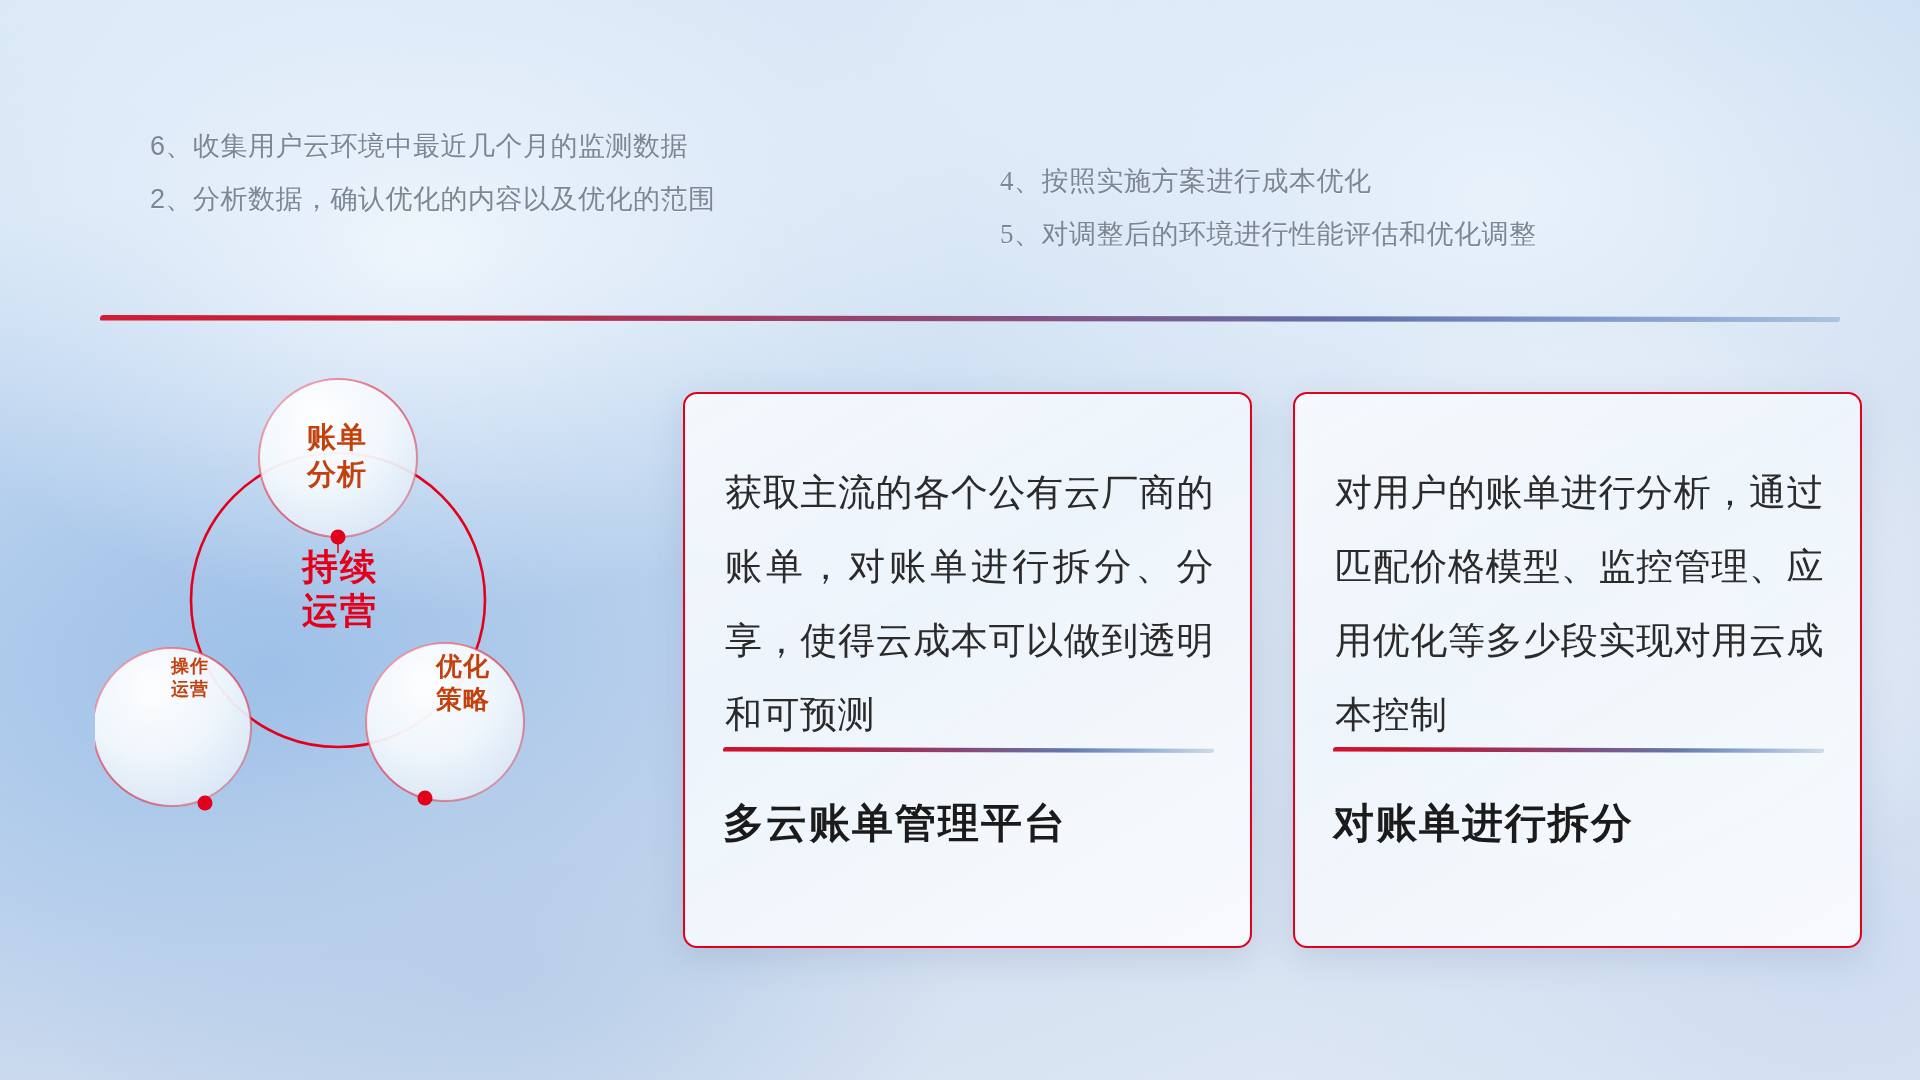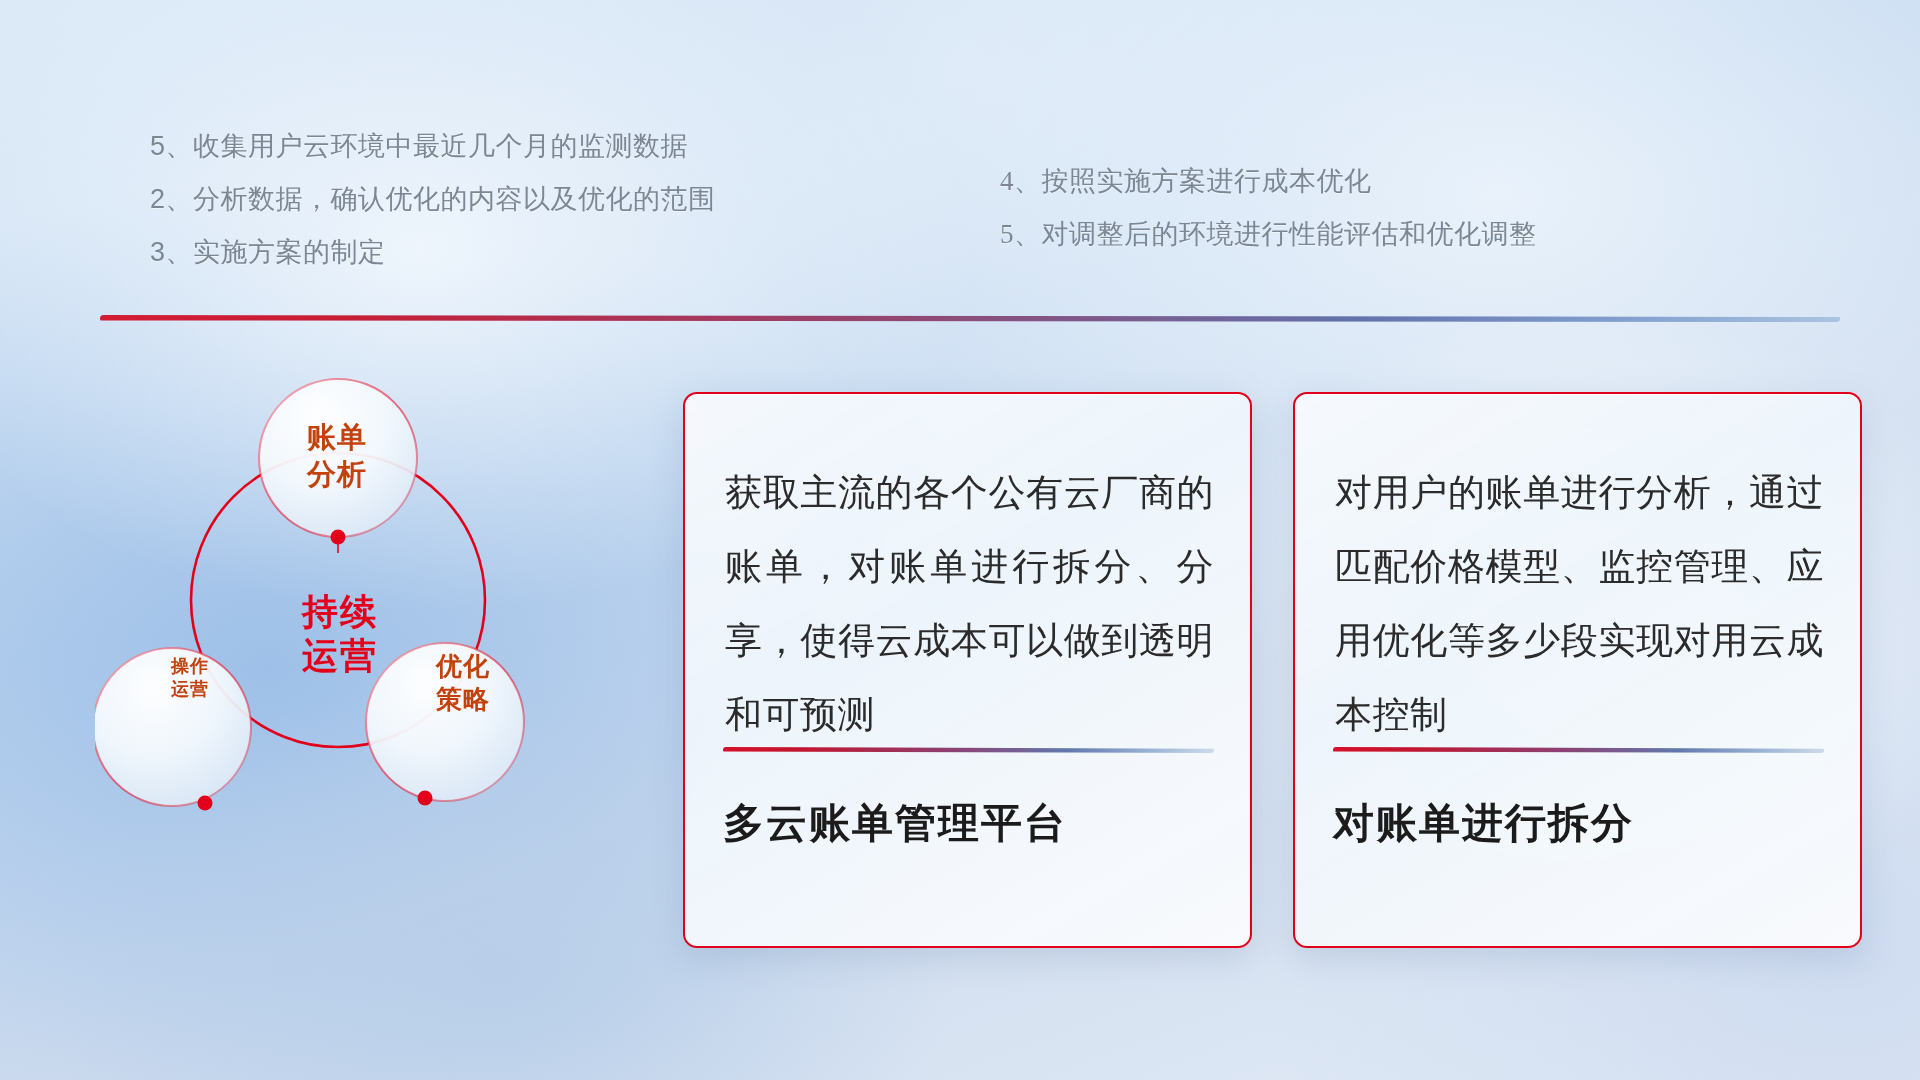--- a/index.html
+++ b/index.html
@@ -68,21 +68,21 @@
   .venn-label{
     position:absolute;text-align:center;font-weight:700;color:#c2410c;
     line-height:1.28;letter-spacing:1px;
     font-family:"Liberation Sans","DejaVu Sans",sans-serif;
   }
   .lbl-top{left:162px;top:64px;width:160px;font-size:29px;}
   .lbl-bl{left:15px;top:300px;width:160px;font-size:18px;}
   .lbl-br{left:288px;top:295px;width:160px;font-size:26px;}
   .lbl-center{
     left:160px;top:190px;width:170px;font-size:36px;color:#e2001a;
-    font-weight:800;line-height:1.22;letter-spacing:2px;margin-top:45px;
+    font-weight:800;line-height:1.22;letter-spacing:2px;
   }
 
   
   .card{
     position:absolute;top:392px;width:565px;height:552px;z-index:4;
     border:2px solid #e2001a;border-radius:14px;
     background:linear-gradient(150deg,rgba(247,250,253,.93) 0%,rgba(238,245,251,.96) 40%,rgba(249,251,253,.97) 100%);
     box-shadow:0 10px 34px rgba(90,120,160,.20), inset 0 1px 0 rgba(255,255,255,.85);
     backdrop-filter:blur(2px);
     overflow:hidden;
@@ -113,23 +113,22 @@
 <div class="bg">
   <div class="bg-base"></div>
   <div class="bg-glow-a"></div>
   <div class="bg-glow-b"></div>
   <div class="bg-glow-c"></div>
   <div class="bg-vig"></div>
 </div>
 
 <div class="lists">
   <div class="list-col left">
-    <div class="bullet">5、收集用户云环境中最近几个月的监测数据</div>
+    <div class="bullet">6、收集用户云环境中最近几个月的监测数据</div>
     <div class="bullet">2、分析数据，确认优化的内容以及优化的范围</div>
-    <div class="bullet">3、实施方案的制定</div>
   </div>
   <div class="list-col right">
     <div class="bullet">4、按照实施方案进行成本优化</div>
     <div class="bullet">5、对调整后的环境进行性能评估和优化调整</div>
   </div>
 </div>
 
 <div class="top-rule"></div>
 
 <div class="venn">

